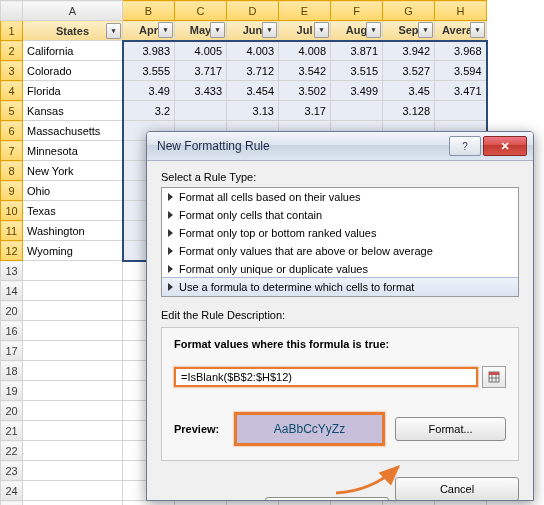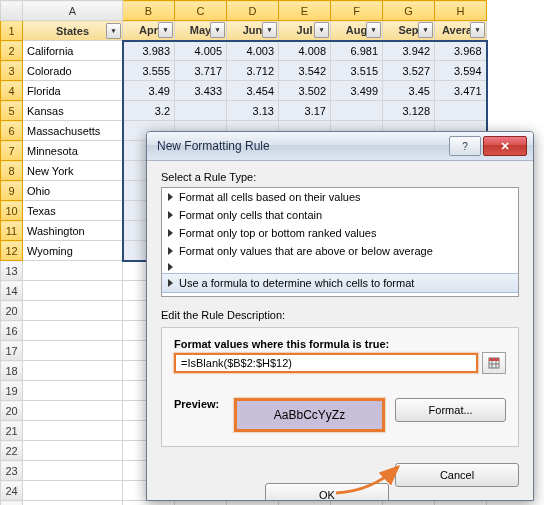--- a/index.html
+++ b/index.html
@@ -158,21 +158,21 @@
   }
   .desc-label { margin: 12px 0 6px 0; }
   .inner-panel {
     border: 1px solid #c8c8c8;
     background: #f7f7f7;
     padding: 10px 12px 14px 12px;
   }
   .bold { font-weight: bold; }
   .formula-row {
     display: flex;
-    margin-top: 2px;
+    margin-top: 16px;
     gap: 4px;
     align-items: center;
   }
   .formula-input {
     flex: 1;
     height: 20px;
     border: 2px solid #e77a2f;
     background: #fff;
     padding: 0 5px;
     font-size: 11px;
@@ -183,33 +183,34 @@
   }
   .ref-btn {
     width: 22px; height: 20px;
     border: 1px solid #a0a0a0;
     background: linear-gradient(#fdfdfd,#e6e6e6);
     display: flex; align-items: center; justify-content: center;
     font-size: 10px;
   }
   .preview-row {
     display: flex;
+    align-items: center;
     margin-top: 24px;
     gap: 10px;
   }
   .preview-box {
     width: 158px;
     height: 28px;
     border: 3px solid #e77a2f;
     background: #c8c0db;
     display: flex;
     align-items: center;
     justify-content: center;
     font-size: 12px;
-    color: #000000;
+    color: #0c4a6e;
     box-shadow: 0 0 1px 1px rgba(231,122,47,.25);
   }
   .btn {
     height: 22px;
     padding: 0 24px;
     border: 1px solid #8d8d8d;
     background: linear-gradient(#fcfcfc,#e3e3e3);
     border-radius: 3px;
     display: inline-flex;
     align-items: center;
@@ -270,21 +271,21 @@
         <td class="hdr">Sep<span class="filt">▾</span></td>
         <td class="hdr">Averag<span class="filt">▾</span></td>
       </tr>
       <tr>
         <th class="rowhead sel">2</th>
         <td class="cell left">California</td>
         <td class="cell num sel sel-border-top sel-border-left">3.983</td>
         <td class="cell num sel sel-border-top">4.005</td>
         <td class="cell num sel sel-border-top">4.003</td>
         <td class="cell num sel sel-border-top">4.008</td>
-        <td class="cell num sel sel-border-top">6.981</td>
+        <td class="cell num sel sel-border-top">3.871</td>
         <td class="cell num sel sel-border-top">3.942</td>
         <td class="cell num sel sel-border-top sel-border-right">3.968</td>
       </tr>
       <tr>
         <th class="rowhead sel">3</th>
         <td class="cell left">Colorado</td>
         <td class="cell num sel sel-border-left">3.555</td>
         <td class="cell num sel">3.717</td>
         <td class="cell num sel">3.712</td>
         <td class="cell num sel">3.542</td>
@@ -557,20 +558,21 @@
         <div class="item">
           <span class="triangle"></span>
           <span>Format only top or bottom ranked values</span>
         </div>
         <div class="item">
           <span class="triangle"></span>
           <span>Format only values that are above or below average</span>
         </div>
         <div class="item">
           <span class="triangle"></span>
+          <span>Format only unique or duplicate values</span>
         </div>
         <div class="item selected">
           <span class="triangle"></span>
           <span>Use a formula to determine which cells to format</span>
         </div>
       </div>
 
     <div class="desc-label">Edit the Rule Description:</div>
     <div class="inner-panel">
       <div class="bold">Format values where this formula is true:</div>

